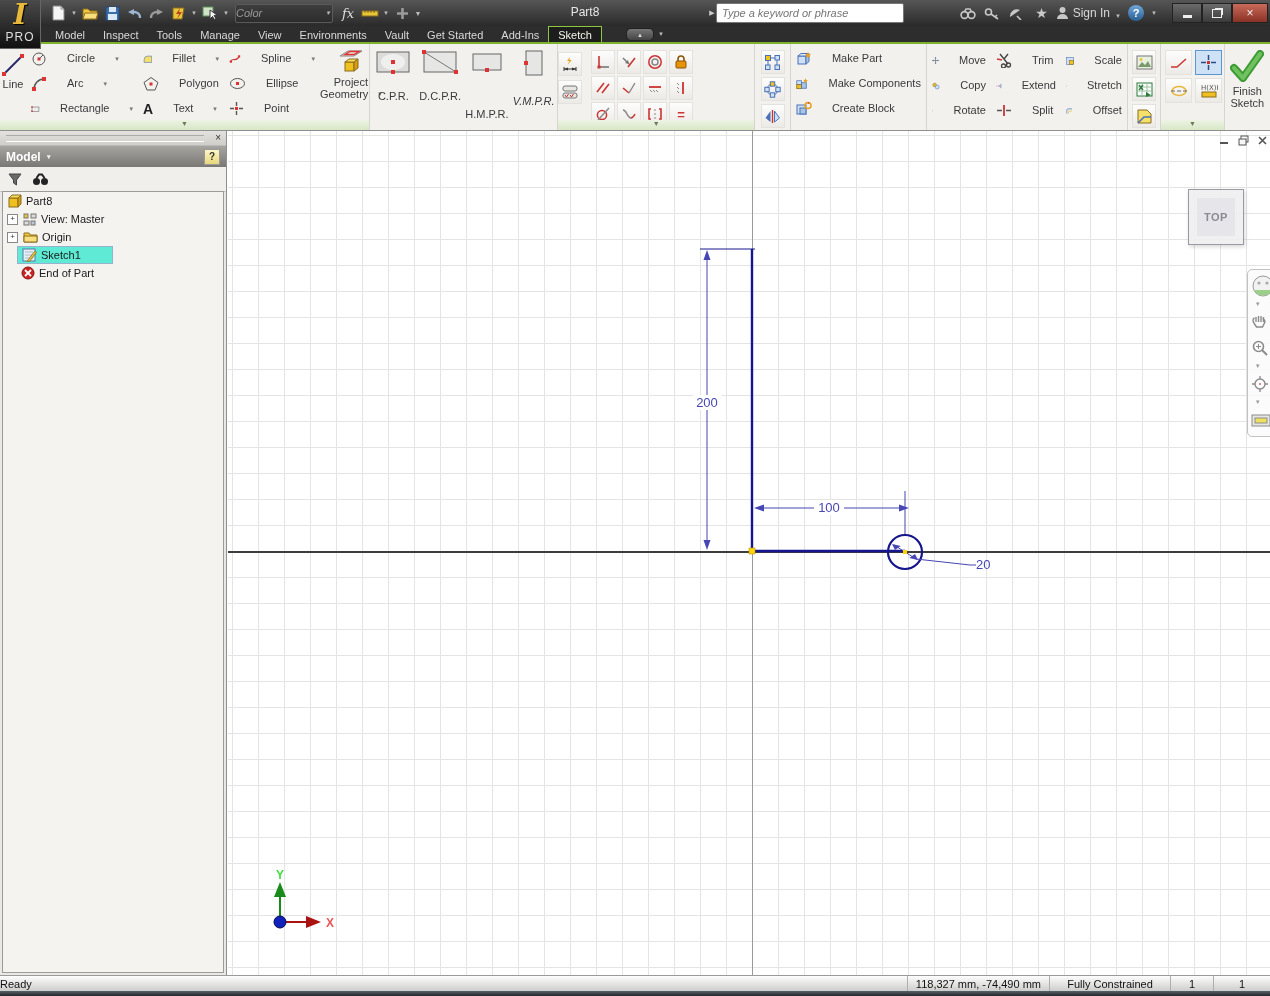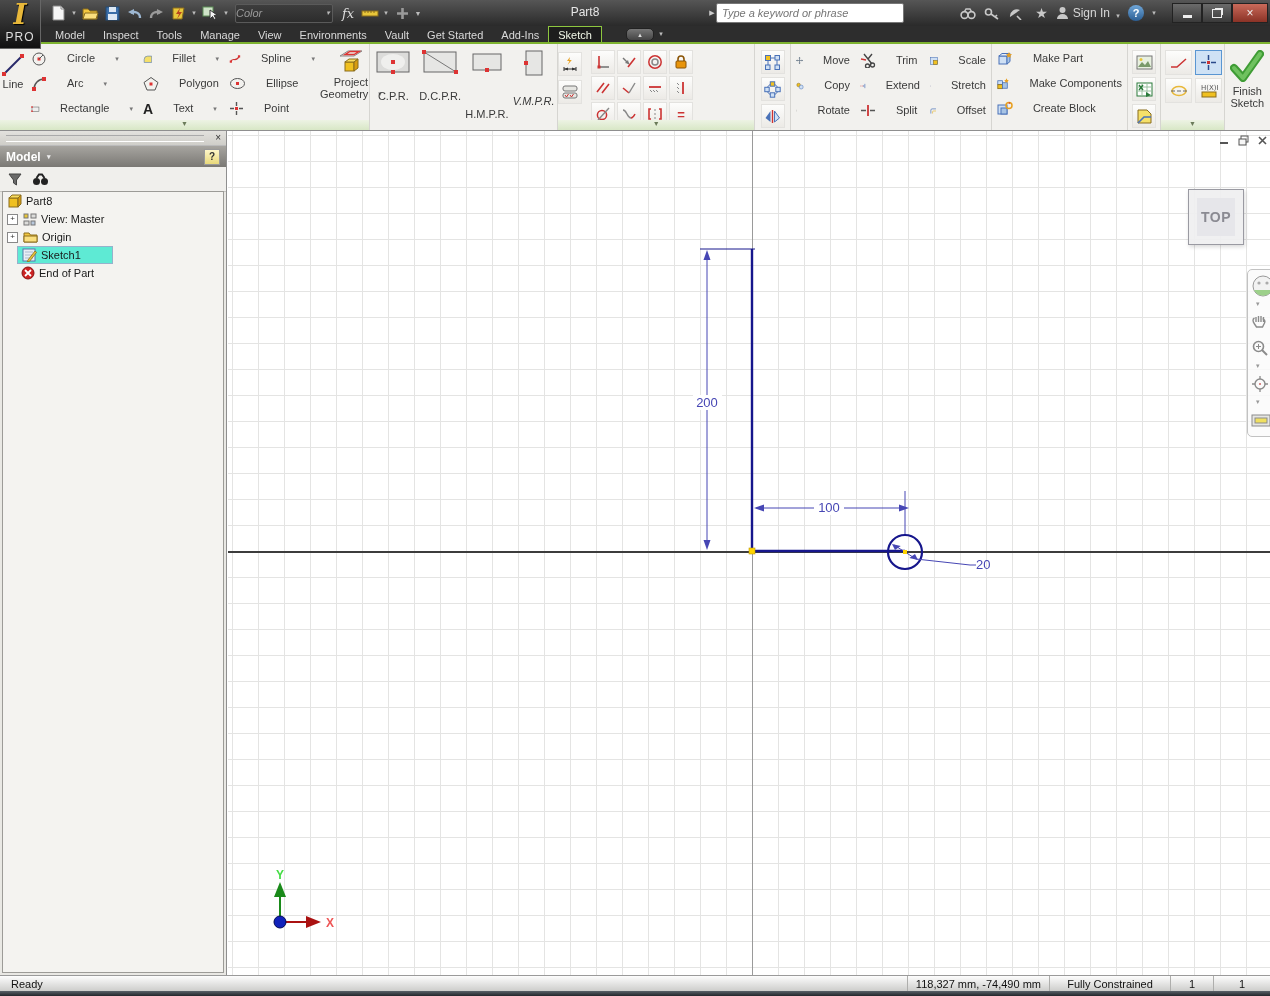--- a/index.html
+++ b/index.html
@@ -56,21 +56,21 @@
   .trow .exp{width:9px;height:9px;border:1px solid #888;background:#fff;font-size:8px;line-height:8px;text-align:center;color:#333;margin-right:1px;}
   .trow.sel{background:#5eead4;border:1px solid #96b2cc;box-sizing:border-box;}
   
   #canvas{position:absolute;left:228px;top:0;right:0;bottom:0;background:#fff;overflow:hidden;
     background-image:linear-gradient(to right,#e4e4e3 1px,transparent 1px),linear-gradient(to bottom,#e4e4e3 1px,transparent 1px);
     background-size:26px 26px;background-position:4px 4px;}
   #axis-v{position:absolute;left:524px;top:0;bottom:0;width:1px;background:#9a9a9a;}
   #axis-h{position:absolute;top:420px;left:0;right:0;height:2px;background:#3c3c3c;}
   #doc-controls{position:absolute;right:2px;top:4px;display:flex;gap:8px;color:#444;}
   #viewcube{position:absolute;left:960px;top:58px;width:54px;height:54px;background:rgba(238,238,240,.9);border:1px solid #9a9aa2;box-shadow:1px 2px 4px rgba(0,0,0,.15);display:flex;align-items:center;justify-content:center;}
-  #viewcube .inner{width:38px;height:38px;background:rgba(228,228,232,.8);display:flex;align-items:center;justify-content:center;color:#8a8a92;font-weight:bold;font-size:14px;letter-spacing:.5px;text-align:center;}
+  #viewcube .inner{width:38px;height:38px;background:rgba(228,228,232,.8);display:flex;align-items:center;justify-content:center;color:#8a8a92;font-weight:bold;font-size:11px;letter-spacing:.5px;text-align:center;}
   #navbar{position:absolute;right:-17px;top:138px;width:38px;background:rgba(250,250,250,.85);border:1px solid #c2c2c2;border-radius:5px;display:flex;flex-direction:column;align-items:flex-start;padding:4px 0;gap:2px;}
   .navitem{width:30px;height:24px;display:flex;align-items:center;justify-content:flex-start;padding-left:3px;color:#8b8b8b;}
   .navcaret{color:#999;font-size:7px;padding-left:8px;height:8px;line-height:7px;}
   #sketch-svg{position:absolute;left:0;top:0;pointer-events:none;}
   
   #statusbar{position:absolute;left:0;right:0;top:975px;height:15px;background:linear-gradient(#fdfdfd,#cdcdcb);border-top:1px solid #9a9a9a;display:flex;align-items:center;font-size:11px;color:#111;z-index:30;}
   .scell{border-left:1px solid #aeaeac;height:100%;display:flex;align-items:center;justify-content:center;padding:0 8px;}
   #taskbar-sliver{position:absolute;left:0;right:0;bottom:0;height:5px;background:linear-gradient(#5a6168,#23262b);z-index:31;}
 </style>
 </head>
@@ -469,96 +469,20 @@
         </div>
       <div class="cbtn">
           <svg width="17" height="17" viewBox="0 0 17 17">
             <path d="M8.5,2 v13" stroke="#c33" stroke-width="1.4"></path>
             <path d="M6.5,3 v11 l-5,-4 z" fill="#4a72b8"></path>
             <path d="M10.5,3 v11 l5,-4 z" fill="#cfe0f4" stroke="#4a72b8"></path>
           </svg>
         </div>
     </div>
 
-    <div class="panel" style="width:202px;display:flex;padding-top:2px;">
-      <div class="gridcol" style="width:64px;">
-        <div class="rb">
-            <svg width="15" height="15" viewBox="0 0 15 15">
-              <path d="M7.5,1 v13 M1,7.5 h13" stroke="#6a7a8a" stroke-width="1.6"></path>
-              <path d="M7.5,0 l-2.2,3 h4.4 z M7.5,15 l-2.2,-3 h4.4 z M0,7.5 l3,-2.2 v4.4 z M15,7.5 l-3,-2.2 v4.4 z" fill="#6a7a8a"></path>
-            </svg>
-            <span class="lbl">Move</span>
-          </div>
-        <div class="rb">
-            <svg width="16" height="14" viewBox="0 0 16 14">
-              <circle cx="5" cy="5" r="3.4" fill="#f0c020" stroke="#8a6d1d"></circle>
-              <circle cx="10" cy="9" r="3.8" fill="#cfe0f4" stroke="#4a72b8"></circle>
-            </svg>
-            <span class="lbl">Copy</span>
-          </div>
-        <div class="rb">
-            <svg width="15" height="15" viewBox="0 0 15 15">
-              <path d="M12.5,5 A6,6 0 1 0 13.4,9.5" fill="none" stroke="#555" stroke-width="1.5"></path>
-              <path d="M13.8,2.2 l-2.6,3.4 4,0.4 z" fill="#555"></path>
-            </svg>
-            <span class="lbl">Rotate</span>
-          </div>
-      </div>
-      <div class="gridcol" style="width:70px;">
-        <div class="rb">
-            <svg width="16" height="15" viewBox="0 0 16 15">
-              <path d="M4,1 l8,10 M12,1 l-4,5" stroke="#444" stroke-width="1.4"></path>
-              <circle cx="12.5" cy="12" r="2" fill="none" stroke="#444" stroke-width="1.3"></circle>
-              <circle cx="7.5" cy="13" r="2" fill="none" stroke="#444" stroke-width="1.3"></circle>
-              <path d="M1,6 l5,1" stroke="#c33" stroke-width="1.5"></path>
-            </svg>
-            <span class="lbl">Trim</span>
-          </div>
-        <div class="rb">
-            <svg width="16" height="14" viewBox="0 0 16 14">
-              <path d="M1,7 h9" stroke="#c33" stroke-width="1.5" stroke-dasharray="3,2"></path>
-              <path d="M13,7 l-4,-2.4 v4.8 z" fill="#4a72b8"></path>
-              <path d="M13.5,1 v12" stroke="#4a72b8" stroke-width="1.8"></path>
-            </svg>
-            <span class="lbl">Extend</span>
-          </div>
-        <div class="rb">
-            <svg width="16" height="13" viewBox="0 0 16 13">
-              <path d="M1,6.5 h5 M10,6.5 h5" stroke="#555" stroke-width="1.6"></path>
-              <path d="M8,1 v11" stroke="#c33" stroke-width="1.8"></path>
-            </svg>
-            <span class="lbl">Split</span>
-          </div>
-      </div>
-      <div class="gridcol" style="width:66px;">
-        <div class="rb">
-            <svg width="15" height="14" viewBox="0 0 15 14">
-              <rect x="1" y="1" width="12" height="12" fill="#cfe0f4" stroke="#4a72b8"></rect>
-              <rect x="6" y="6" width="7" height="7" fill="#f0c020" stroke="#8a6d1d"></rect>
-            </svg>
-            <span class="lbl">Scale</span>
-          </div>
-        <div class="rb">
-            <svg width="16" height="14" viewBox="0 0 16 14">
-              <path d="M2,2 h8 l4,10 h-12 z" fill="#cfe0f4" stroke="#4a72b8"></path>
-              <path d="M5,8 h6" stroke="#c33" stroke-width="1.4"></path>
-              <path d="M13,8 l-3,-1.8 v3.6 z" fill="#c33"></path>
-            </svg>
-            <span class="lbl">Stretch</span>
-          </div>
-        <div class="rb">
-            <svg width="16" height="14" viewBox="0 0 16 14">
-              <path d="M2,13 v-8 a3,3 0 0 1 3,-3 h9" fill="none" stroke="#4a72b8" stroke-width="1.6"></path>
-              <path d="M6,13 v-4 a2,2 0 0 1 2,-2 h6" fill="none" stroke="#e8b83a" stroke-width="1.6"></path>
-            </svg>
-            <span class="lbl">Offset</span>
-          </div>
-      </div>
-    </div>
-
     <div class="panel" style="width:136px;display:flex;flex-direction:column;padding-top:2px;">
       <div class="rb">
           <svg width="16" height="15" viewBox="0 0 16 15">
             <rect x="2" y="5" width="8" height="8" fill="#cfe0f4" stroke="#4a72b8"></rect>
             <path d="M2,5 l3,-2.5 8,0 -3,2.5 z" fill="#e6eef8" stroke="#4a72b8"></path>
             <path d="M10,13 l3,-2.5 0,-8 -3,2.5 z" fill="#a8c4e4" stroke="#4a72b8"></path>
             <path d="M12,1 l1,2 2,0.3 -1.5,1.4 0.4,2 -1.9,-1 -1.9,1 0.4,-2 -1.5,-1.4 2,-0.3 z" fill="#e8a020"></path>
           </svg>
           <span class="lbl">Make Part</span>
         </div>
@@ -573,20 +497,96 @@
         </div>
       <div class="rb">
           <svg width="16" height="15" viewBox="0 0 16 15">
             <rect x="1" y="4" width="9" height="9" fill="#cfe0f4" stroke="#4a72b8"></rect>
             <rect x="4" y="7" width="6" height="6" fill="#a8c4e4" stroke="#4a72b8"></rect>
             <circle cx="12" cy="4.5" r="3" fill="none" stroke="#e8a020" stroke-width="1.5"></circle>
             <path d="M12,1 l1.6,1.2 -2,0.8 z" fill="#c33"></path>
           </svg>
           <span class="lbl">Create Block</span>
         </div>
+    </div>
+
+    <div class="panel" style="width:202px;display:flex;padding-top:2px;">
+      <div class="gridcol" style="width:64px;">
+        <div class="rb">
+            <svg width="15" height="15" viewBox="0 0 15 15">
+              <path d="M7.5,1 v13 M1,7.5 h13" stroke="#6a7a8a" stroke-width="1.6"></path>
+              <path d="M7.5,0 l-2.2,3 h4.4 z M7.5,15 l-2.2,-3 h4.4 z M0,7.5 l3,-2.2 v4.4 z M15,7.5 l-3,-2.2 v4.4 z" fill="#6a7a8a"></path>
+            </svg>
+            <span class="lbl">Move</span>
+          </div>
+        <div class="rb">
+            <svg width="16" height="14" viewBox="0 0 16 14">
+              <circle cx="5" cy="5" r="3.4" fill="#f0c020" stroke="#8a6d1d"></circle>
+              <circle cx="10" cy="9" r="3.8" fill="#cfe0f4" stroke="#4a72b8"></circle>
+            </svg>
+            <span class="lbl">Copy</span>
+          </div>
+        <div class="rb">
+            <svg width="15" height="15" viewBox="0 0 15 15">
+              <path d="M12.5,5 A6,6 0 1 0 13.4,9.5" fill="none" stroke="#555" stroke-width="1.5"></path>
+              <path d="M13.8,2.2 l-2.6,3.4 4,0.4 z" fill="#555"></path>
+            </svg>
+            <span class="lbl">Rotate</span>
+          </div>
+      </div>
+      <div class="gridcol" style="width:70px;">
+        <div class="rb">
+            <svg width="16" height="15" viewBox="0 0 16 15">
+              <path d="M4,1 l8,10 M12,1 l-4,5" stroke="#444" stroke-width="1.4"></path>
+              <circle cx="12.5" cy="12" r="2" fill="none" stroke="#444" stroke-width="1.3"></circle>
+              <circle cx="7.5" cy="13" r="2" fill="none" stroke="#444" stroke-width="1.3"></circle>
+              <path d="M1,6 l5,1" stroke="#c33" stroke-width="1.5"></path>
+            </svg>
+            <span class="lbl">Trim</span>
+          </div>
+        <div class="rb">
+            <svg width="16" height="14" viewBox="0 0 16 14">
+              <path d="M1,7 h9" stroke="#c33" stroke-width="1.5" stroke-dasharray="3,2"></path>
+              <path d="M13,7 l-4,-2.4 v4.8 z" fill="#4a72b8"></path>
+              <path d="M13.5,1 v12" stroke="#4a72b8" stroke-width="1.8"></path>
+            </svg>
+            <span class="lbl">Extend</span>
+          </div>
+        <div class="rb">
+            <svg width="16" height="13" viewBox="0 0 16 13">
+              <path d="M1,6.5 h5 M10,6.5 h5" stroke="#555" stroke-width="1.6"></path>
+              <path d="M8,1 v11" stroke="#c33" stroke-width="1.8"></path>
+            </svg>
+            <span class="lbl">Split</span>
+          </div>
+      </div>
+      <div class="gridcol" style="width:66px;">
+        <div class="rb">
+            <svg width="15" height="14" viewBox="0 0 15 14">
+              <rect x="1" y="1" width="12" height="12" fill="#cfe0f4" stroke="#4a72b8"></rect>
+              <rect x="6" y="6" width="7" height="7" fill="#f0c020" stroke="#8a6d1d"></rect>
+            </svg>
+            <span class="lbl">Scale</span>
+          </div>
+        <div class="rb">
+            <svg width="16" height="14" viewBox="0 0 16 14">
+              <path d="M2,2 h8 l4,10 h-12 z" fill="#cfe0f4" stroke="#4a72b8"></path>
+              <path d="M5,8 h6" stroke="#c33" stroke-width="1.4"></path>
+              <path d="M13,8 l-3,-1.8 v3.6 z" fill="#c33"></path>
+            </svg>
+            <span class="lbl">Stretch</span>
+          </div>
+        <div class="rb">
+            <svg width="16" height="14" viewBox="0 0 16 14">
+              <path d="M2,13 v-8 a3,3 0 0 1 3,-3 h9" fill="none" stroke="#4a72b8" stroke-width="1.6"></path>
+              <path d="M6,13 v-4 a2,2 0 0 1 2,-2 h6" fill="none" stroke="#e8b83a" stroke-width="1.6"></path>
+            </svg>
+            <span class="lbl">Offset</span>
+          </div>
+      </div>
     </div>
 
     <div class="panel" style="width:34px;display:flex;flex-direction:column;align-items:center;gap:3px;padding-top:6px;">
       <div class="cbtn">
           <svg width="17" height="15" viewBox="0 0 17 15">
             <rect x="1" y="1" width="15" height="13" fill="#e8f0e0" stroke="#777"></rect>
             <path d="M2,12 l4,-5 3,3 3,-4 3,6 z" fill="#7a9a6a"></path>
             <circle cx="5" cy="4.5" r="1.5" fill="#e8c63a"></circle>
           </svg>
         </div>
@@ -818,21 +818,21 @@
           <line x1="52" y1="791" x2="80" y2="791" stroke="#aa1111" stroke-width="2"></line>
           <path d="M93,791 l-15,-6 v12 z" fill="#aa1111"></path>
           <text x="98" y="796" font-size="12" font-weight="bold" fill="#ee5555" font-family="'Liberation Sans',sans-serif">X</text>
           <circle cx="52" cy="791" r="6" fill="#1122bb" stroke="#000755"></circle>
         </g>
       </svg>
     </div>
   </div>
 
   <div id="statusbar">
-    <div style="padding-left:11px;">Ready</div>
+    <div style="padding-left:0;">Ready</div>
     <div style="margin-left:auto;" class="scell">118,327 mm, -74,490 mm</div>
     <div class="scell" style="width:104px;">Fully Constrained</div>
     <div class="scell" style="width:26px;">1</div>
     <div class="scell" style="width:40px;">1</div>
   </div>
   <div id="taskbar-sliver"></div>
 
 </div>
 
 </body></html>

